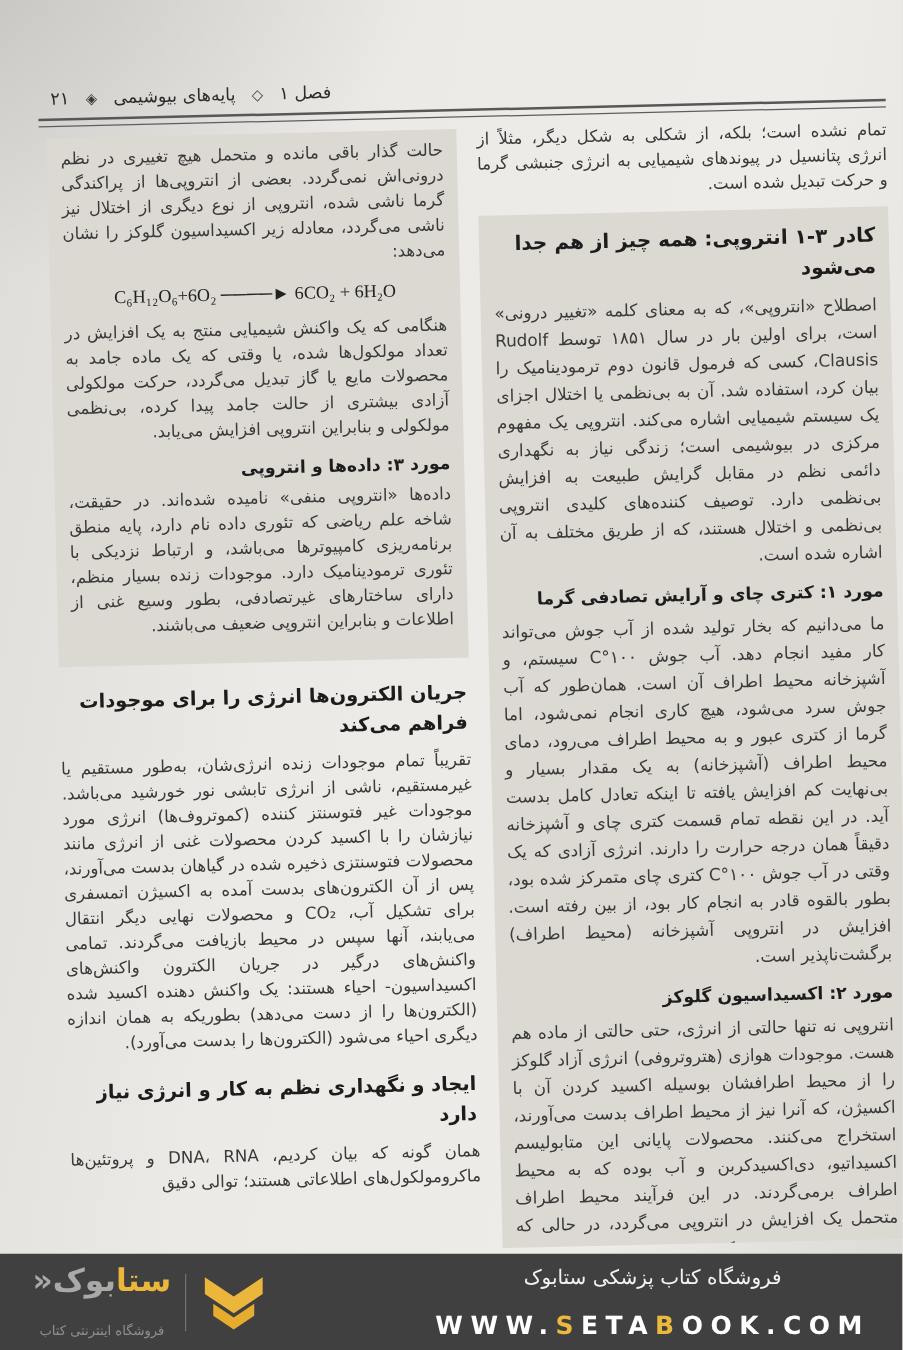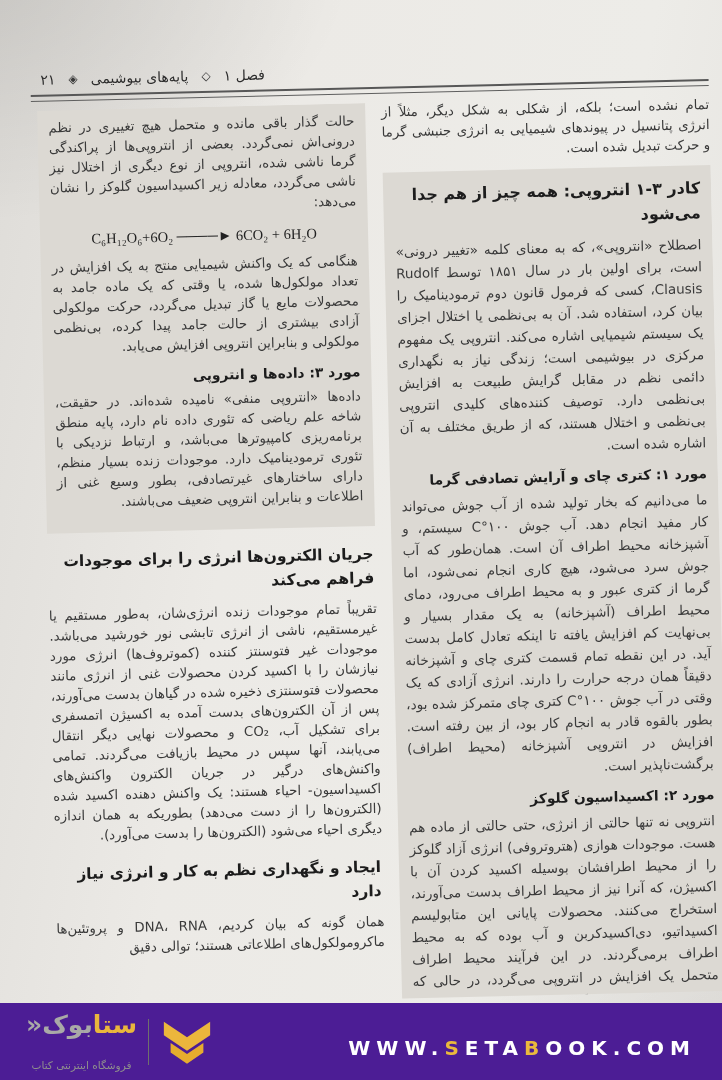--- a/index.html
+++ b/index.html
@@ -33,21 +33,21 @@
   .box-r{min-height:752px;}
   .box-r p{font-size:13.5px;line-height:22px;}
   .box-title{font-weight:bold;font-size:16px;line-height:25px;color:#1d1d1d;margin:2px 0 8px;text-align:right;}
   .case-title{font-weight:bold;font-size:13.8px;line-height:20px;color:#1d1d1d;margin:3px 0 5px;text-align:right;}
   .sec-title{font-weight:bold;font-size:15.5px;line-height:24px;color:#1c1c1c;margin:16px 2px 9px 0;text-align:right;}
   .eq{direction:ltr;text-align:center;font-family:"Liberation Serif",serif;font-size:14.5px;line-height:22px;margin:2px 0 8px;color:#222;}
   .intro-para{margin-bottom:10px;}
 
   .footer{
     position:absolute;left:0;right:0;bottom:0;height:77px;z-index:5;
-    background:#4c1d95;display:flex;align-items:center;justify-content:space-between;
+    background:#404040;display:flex;align-items:center;justify-content:space-between;
     padding:0 26px;box-sizing:border-box;
   }
   .f-store{display:flex;flex-direction:column;align-items:center;gap:3px;}
   .store-title{color:#f3f3f3;font-size:16px;direction:rtl;line-height:20px;}
   .store-url{color:#fff;font-size:20px;font-weight:bold;letter-spacing:6px;line-height:24px;white-space:nowrap;margin-top:13px;}
   .url-y{color:#eab93d;}
   .logo{display:flex;align-items:center;gap:11px;}
   .logo-textblock{display:flex;flex-direction:column;align-items:center;gap:1px;}
   .wordmark{direction:rtl;font-weight:bold;font-size:25px;line-height:27px;white-space:nowrap;}
   .wm-y{color:#eab63c;}
@@ -117,18 +117,19 @@
     <div class="logo-divider"></div>
     <div class="emblem">
       <svg width="54" height="56" viewBox="0 0 56 56" aria-hidden="true">
         <polygon points="4,7 28,23 52,7 52,21 28,37 4,21" fill="#ebb63c"></polygon>
         <polygon points="11,29 28,40.5 45,29 45,39 28,50.5 11,39" fill="#e6ac2e"></polygon>
       </svg>
     </div>
   </div>
 
   <div class="f-store">
+    <div class="store-title">فروشگاه کتاب پزشکی ستابوک</div>
     <div class="store-url">
       <span>WWW.</span><span class="url-y">S</span><span>ETA</span><span class="url-y">B</span><span>OOK.COM</span>
     </div>
   </div>
 
 </div>
 
 </body></html>

